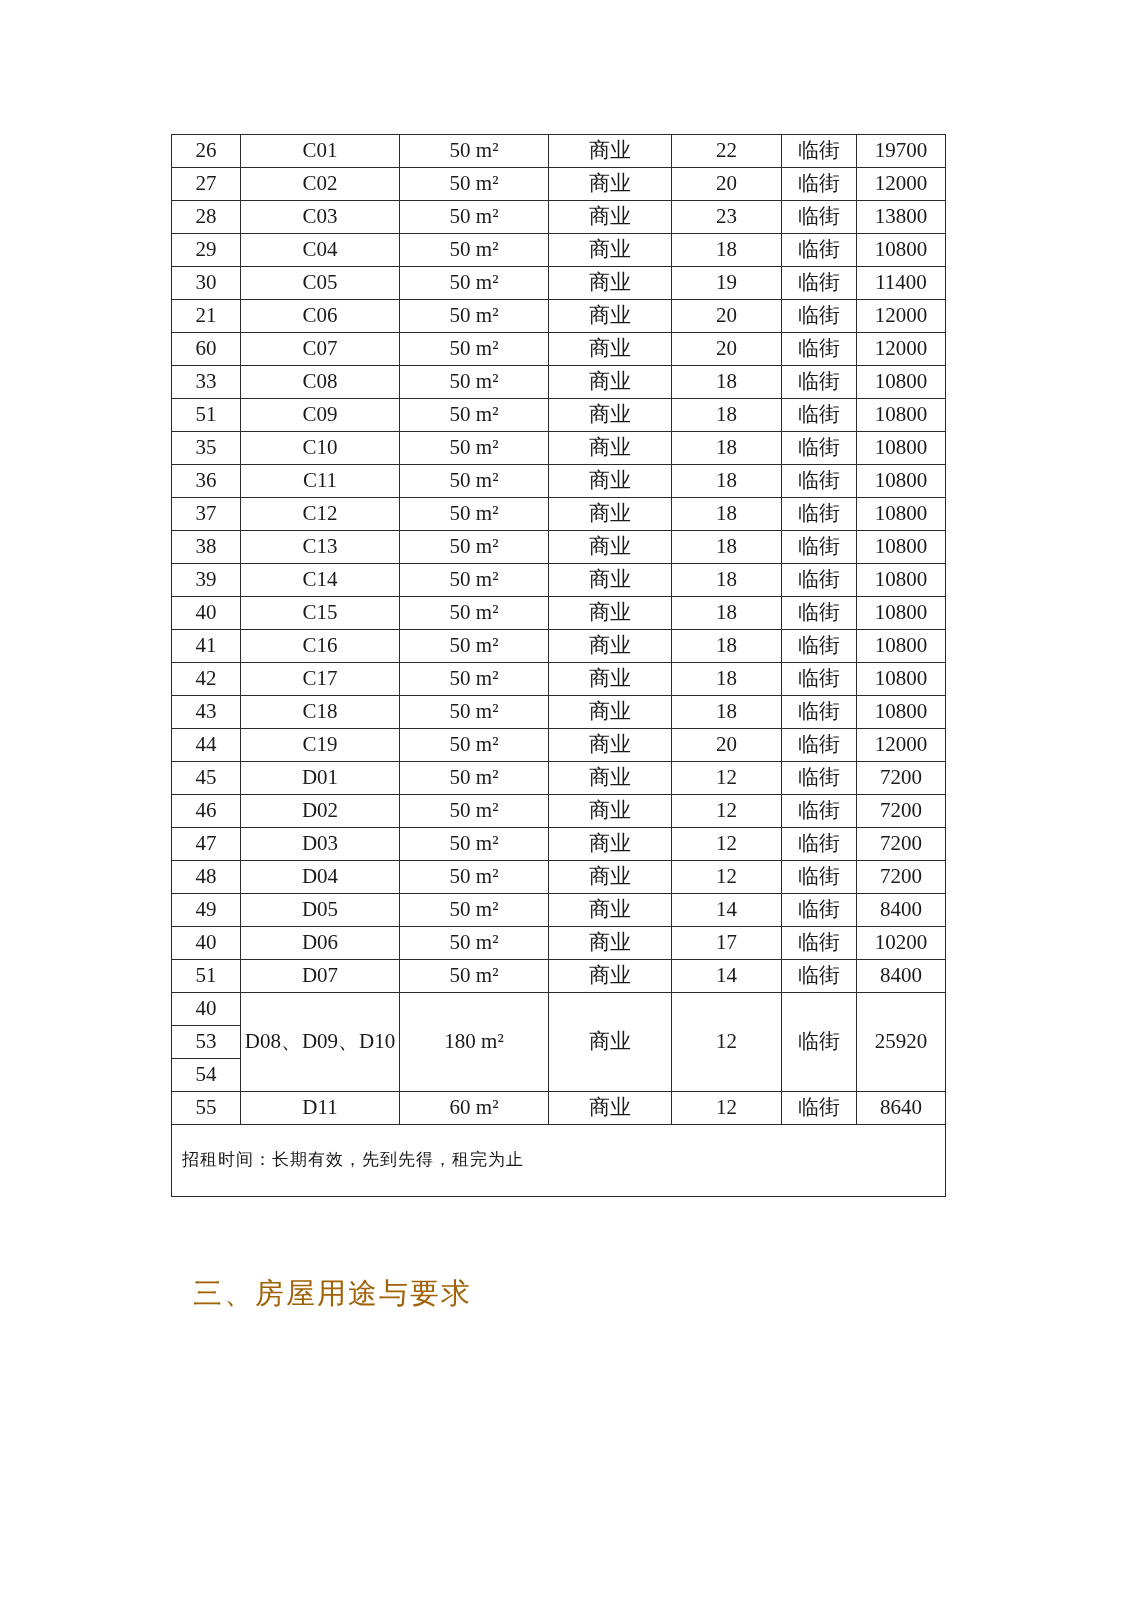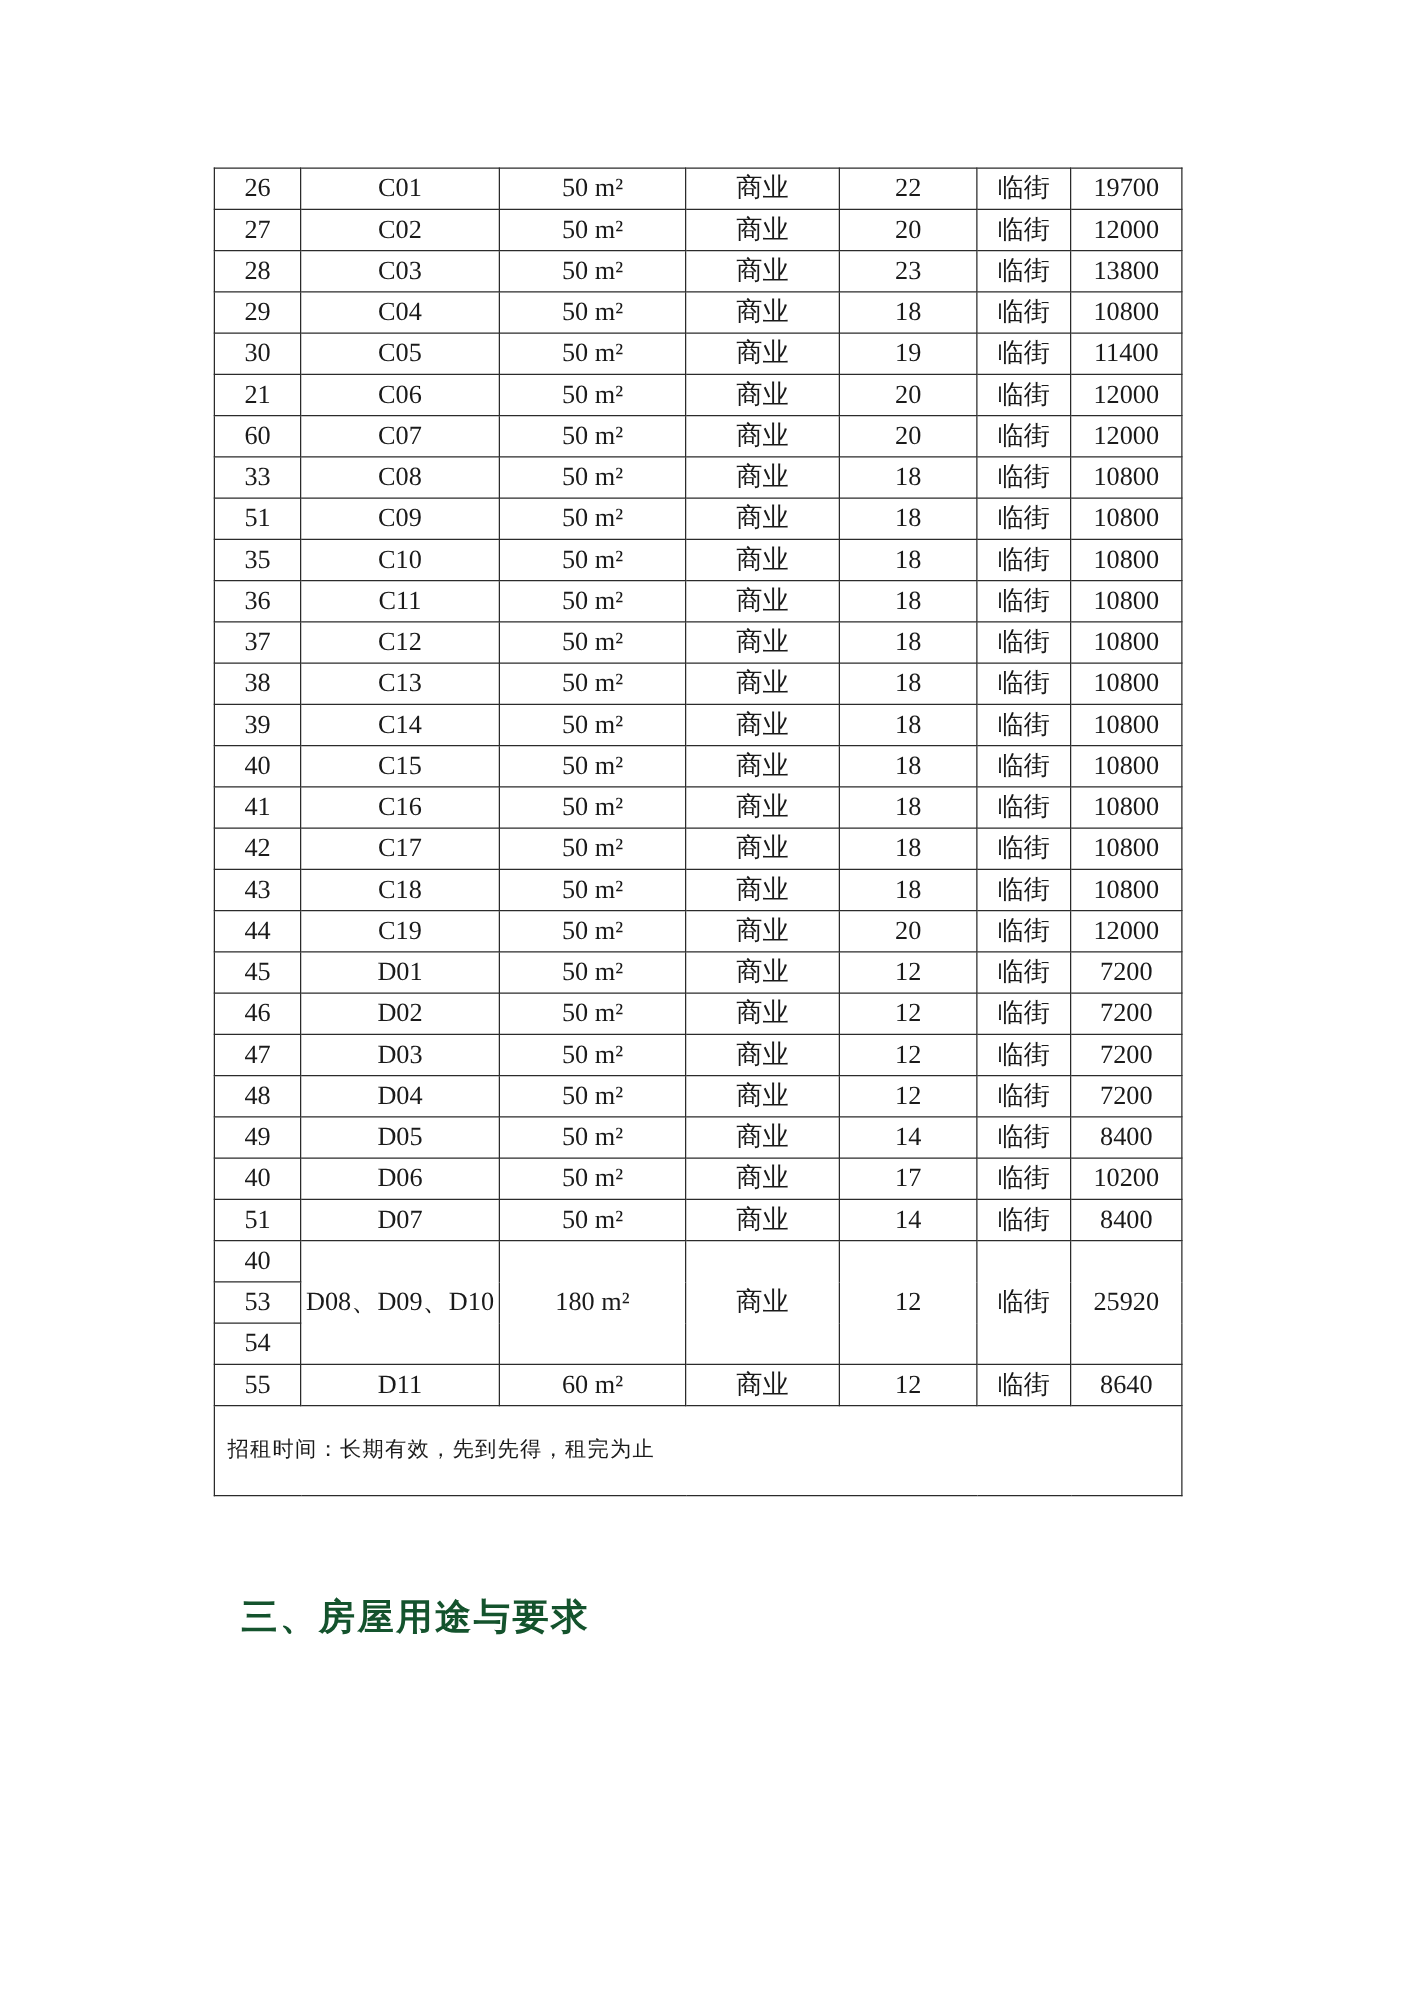--- a/index.html
+++ b/index.html
@@ -45,22 +45,22 @@
     text-align: left;
     padding-left: 10px;
     font-size: 17px;
     letter-spacing: 1px;
   }
   .section-heading {
     position: absolute;
     left: 193px;
     top: 1274px;
     font-size: 29px;
-    font-weight: 700;
-    color: #14532d;
+    font-weight: 400;
+    color: #a16207;
     letter-spacing: 2px;
     white-space: nowrap;
   }
 </style>
 </head>
 <body>
 
 <div class="page">
 
   <div class="rent-table-wrap">

